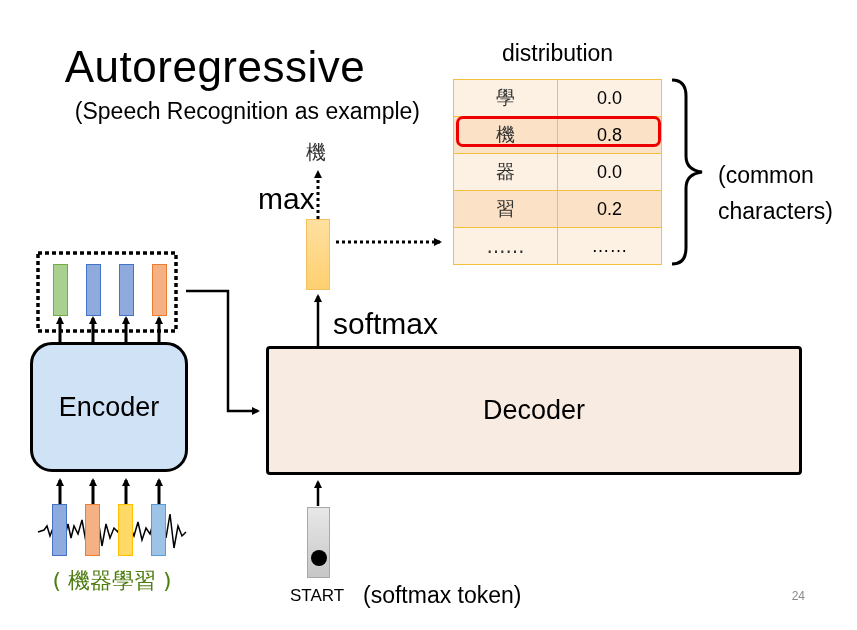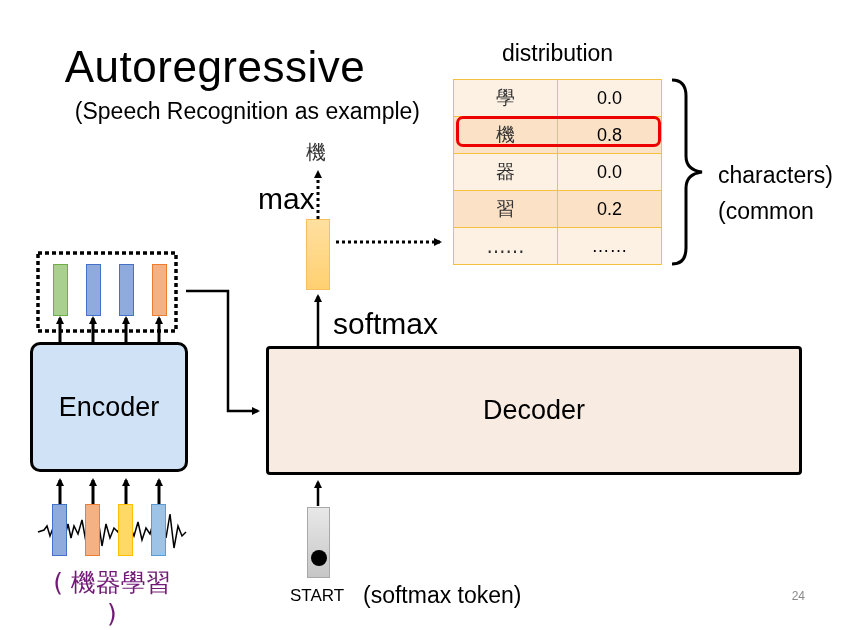--- a/index.html
+++ b/index.html
@@ -10,21 +10,21 @@
   .subtitle { left: 0; top: 98px; width: 420px; text-align: right; font-size: 23px; }
   .dist-label { left: 455px; top: 40px; width: 205px; text-align: center; font-size: 23px; }
   table.dist { position: absolute; left: 453px; top: 79px; width: 209px; border-collapse: collapse; }
   table.dist td { border: 1.5px solid #f4c040; height: 36px; padding: 0; text-align: center; font-size: 18px; }
   table.dist tr.light td { background: #fdf1e4; }
   table.dist tr.dark td { background: #fbe1c6; }
   table.dist td.ch { width: 103px; font-family: "DejaVu Sans", sans-serif; color: #333; font-size: 19px; }
   .highlight { left: 456px; top: 116px; width: 205px; height: 31px; border: 3px solid #ee0000; border-radius: 7px; box-sizing: border-box; }
   .sizev { left: 718px; top: 157px; font-size: 23px; line-height: 36px; }
   .label { font-size: 30px; }
-  .enc-box { left: 30px; top: 342px; width: 158px; height: 130px; border: 3.5px solid #000; border-radius: 10px; box-sizing: border-box;
+  .enc-box { left: 30px; top: 342px; width: 158px; height: 130px; border: 3.5px solid #000; border-radius: 22px; box-sizing: border-box;
              background: #cfe2f6; display: flex; align-items: center; justify-content: center; font-size: 27px; }
   .dec-box { left: 266px; top: 346px; width: 536px; height: 129px; border: 3.5px solid #000; border-radius: 4px; box-sizing: border-box;
              background: #f8ece2; display: flex; align-items: center; justify-content: center; font-size: 27px; }
   .vec { position: absolute; width: 15px; height: 52px; box-sizing: border-box; }
   .page-num { right: 52px; top: 589px; font-size: 12px; color: #8a8a8a; margin-left: 9px; }
 </style>
 </head>
 <body>
 
 <div class="abs title">Autoregressive</div>
@@ -54,22 +54,22 @@
     <td>……</td>
   </tr>
 </tbody>
   </table>
 <div class="abs highlight"></div>
 
 <svg class="abs" style="left:668px;top:76px;" width="40" height="192">
   <path d="M4 4 Q18 4 18 20 L18 80 Q18 94 34 96 Q18 98 18 112 L18 172 Q18 188 4 188" fill="none" stroke="#000" stroke-width="3"></path>
 </svg>
 <div class="abs sizev">
+  <div>(common</div>
   <div>characters)</div>
-  <div>(common</div>
 </div>
 
 <div class="abs" style="left:306px;top:139px;font-size:20px;font-family:'DejaVu Sans',sans-serif;color:#333;">機</div>
 <div class="abs label" style="left:258px;top:182px;">max</div>
 <div class="abs label" style="left:333px;top:307px;">softmax</div>
 <div class="vec" style="left:306px;top:219px;width:24px;height:71px;background:linear-gradient(#ffe0a0,#ffd070);border:1px solid #f4c060;"></div>
 
 <svg class="abs" style="left:0;top:0;" width="857" height="630">
   <defs>
     <marker id="ah" markerWidth="8" markerHeight="8" refX="6" refY="4" orient="auto" markerUnits="userSpaceOnUse">
@@ -108,21 +108,21 @@
 <div class="vec" style="left:152px;top:264px;background:#f4b183;border:1px solid #ed7d31;"></div>
 
 <div class="abs enc-box">
   <span>Encoder</span>
 </div>
 
 <div class="vec" style="left:52px;top:504px;background:#8faadc;border:1px solid #4472c4;"></div>
 <div class="vec" style="left:85px;top:504px;background:#f4b183;border:1px solid #ed7d31;"></div>
 <div class="vec" style="left:118px;top:504px;background:#ffd966;border:1px solid #ffc000;"></div>
 <div class="vec" style="left:151px;top:504px;background:#9dc3e6;border:1px solid #5b9bd5;"></div>
-<div class="abs" style="left:52px;top:566px;width:120px;text-align:center;font-size:25px;font-family:'DejaVu Sans',sans-serif;color:#701a75;">( 機器學習 )</div>
+<div class="abs" style="left:52px;top:566px;width:120px;text-align:center;font-size:22px;font-family:'DejaVu Sans',sans-serif;color:#4d7c0f;">( 機器學習 )</div>
 
 <div class="abs dec-box">
   <span>Decoder</span>
 </div>
 
 <div class="vec" style="left:307px;top:507px;width:23px;height:71px;background:linear-gradient(#e8e8e8,#c6c6c6);border:1px solid #a8a8a8;">
   <div style="position:absolute;left:3px;top:42px;width:16px;height:16px;border-radius:50%;background:#000;"></div>
 </div>
 <div class="abs" style="left:290px;top:586px;font-size:17px;">START</div>
 <div class="abs" style="left:363px;top:582px;font-size:23px;">(softmax token)</div>

